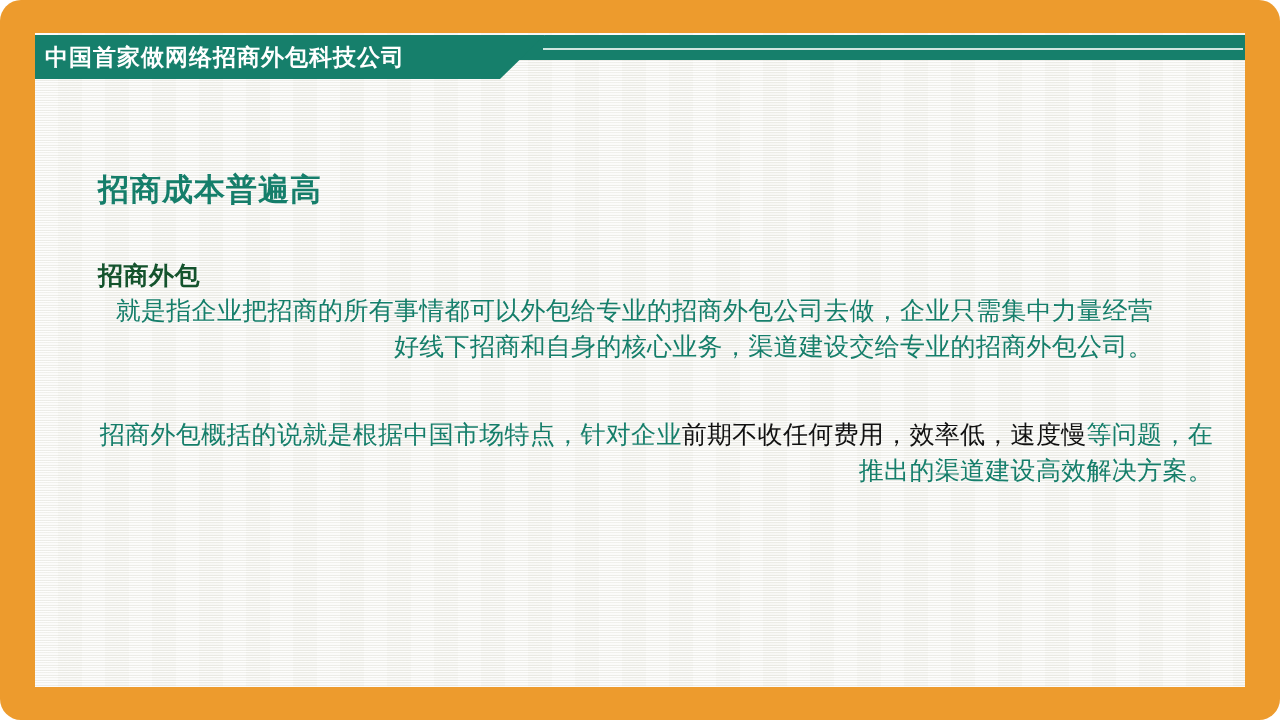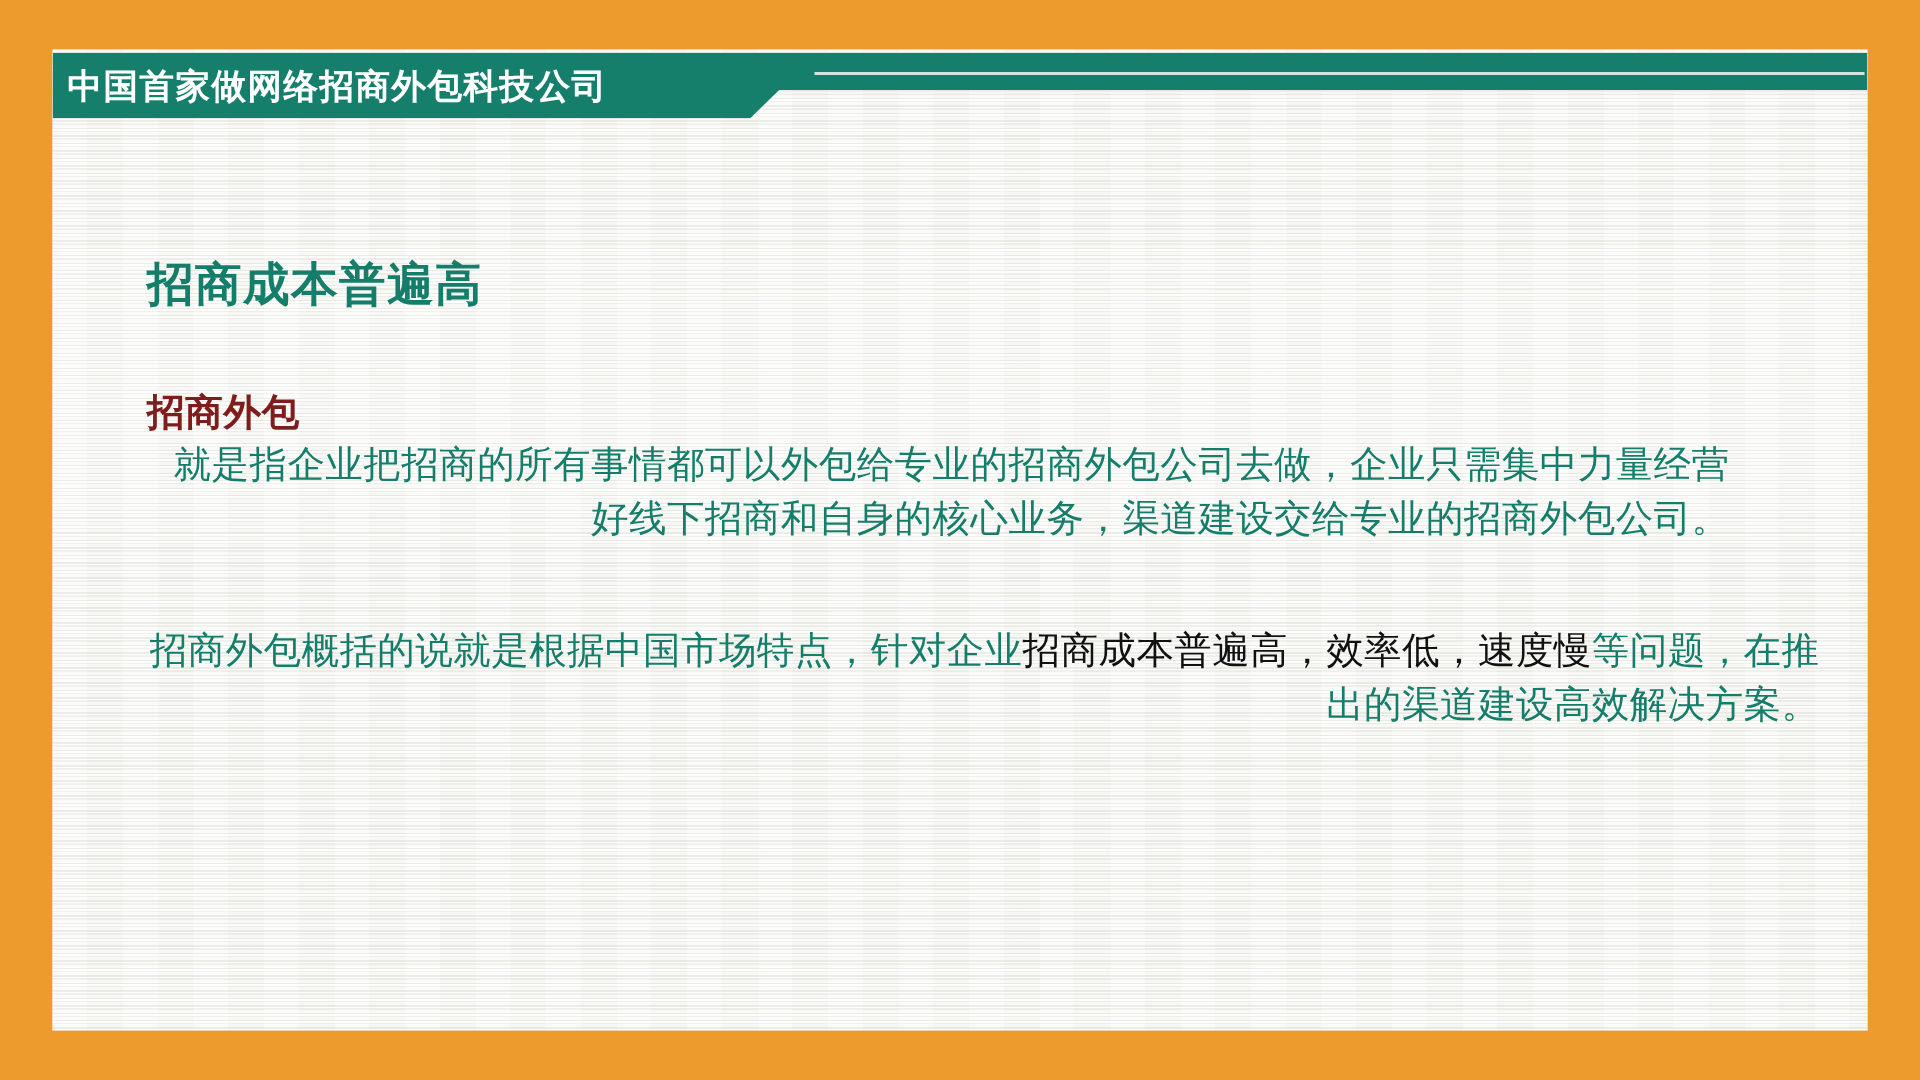--- a/index.html
+++ b/index.html
@@ -11,20 +11,21 @@
   body {
     font-family: "Liberation Sans", "DejaVu Sans", sans-serif;
   }
 
   .slide {
     position: relative;
     width: 1280px;
     height: 720px;
     overflow: hidden;
     background: #ED9B2D;
+    border-radius: 21px;
   }
 
   
   .paper {
     position: absolute;
     left: 35px;
     top: 33px;
     width: 1210px;
     height: 654px;
     background-color: #F3F3EF;
@@ -106,21 +107,21 @@
   }
   .slide-title {
     color: #157E6A;
     font-size: 31px;
     font-weight: bold;
     letter-spacing: 1px;
     margin: 0 0 48px 0;
     line-height: 40px;
   }
   .lead-label {
-    color: #7f1d1d;
+    color: #14532d;
     font-size: 25px;
     font-weight: bold;
     line-height: 34px;
     margin: 0;
     letter-spacing: 0.5px;
   }
   .para {
     color: #157E6A;
     font-size: 25px;
     line-height: 36px;
@@ -199,17 +200,17 @@
     <div class="header-title">中国首家做网络招商外包科技公司</div>
   </div>
 
   <div class="content">
     <h1 class="slide-title">招商成本普遍高</h1>
 
     <p class="lead-label">招商外包</p>
 
     <p class="para">就是指企业把招商的所有事情都可以外包给专业的招商外包公司去做，企业只需集中力量经营好线下招商和自身的核心业务，渠道建设交给专业的招商外包公司。</p>
 
-    <p class="para para-2"><span>招商外包概括的说就是根据中国市场特点，针对企业</span><span class="hl-dark">招商成本普遍高，效率低，速度慢</span><span>等问题，在推出的渠道建设高效解决方案。</span></p>
+    <p class="para para-2"><span>招商外包概括的说就是根据中国市场特点，针对企业</span><span class="hl-dark">前期不收任何费用，效率低，速度慢</span><span>等问题，在推出的渠道建设高效解决方案。</span></p>
   </div>
 
 
 </div>
 
 </body></html>

